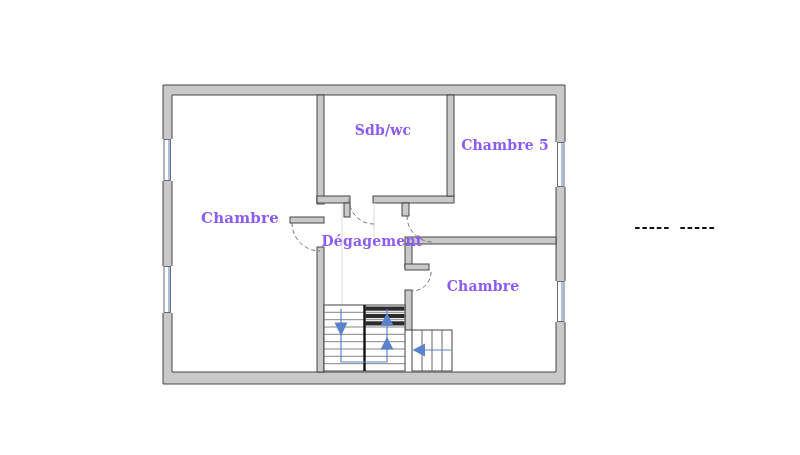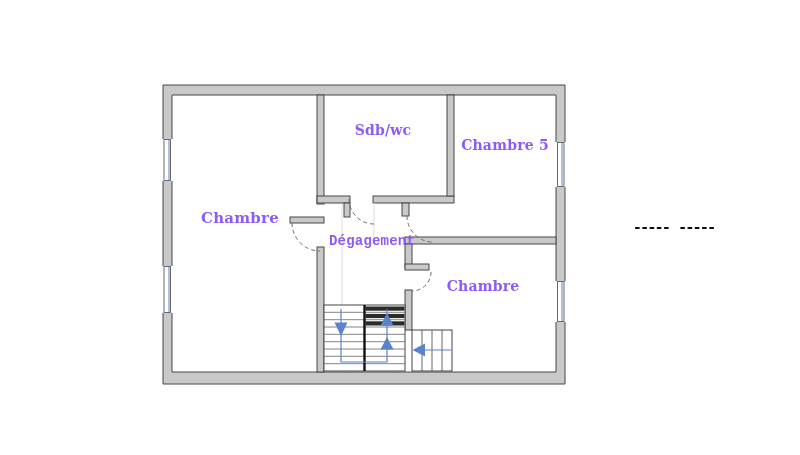--- a/index.html
+++ b/index.html
@@ -117,21 +117,21 @@
       <polygon points="334.5,322.5 347.5,322.5 341,336"></polygon>
       <polygon points="380.5,325.5 393.5,325.5 387,313"></polygon>
       <polygon points="380.5,349.5 393.5,349.5 387,337"></polygon>
       <polygon points="425,343.5 425,356.5 412.5,350"></polygon>
     </g>
   </svg>
 
   <div class="room-label fs15" style="left:240px; top:218px;">Chambre</div>
   <div class="room-label fs14" style="left:383px; top:130px;">Sdb/wc</div>
   <div class="room-label fs14" style="left:505px; top:145px;">Chambre 5</div>
-  <div class="room-label fs14" style="left:372px; top:241px;font-family:Liberation Mono, monospace;">Dégagement</div>
+  <div class="room-label fs14" style="left:372px; top:241px;">Dégagement</div>
   <div class="room-label fs14" style="left:483px; top:286px;">Chambre</div>
 
   <div class="floor-caption">
     <span class="dash">-----</span>
     <span class="dash">-----</span>
   </div>
 
 </div>
 
 </body></html>

